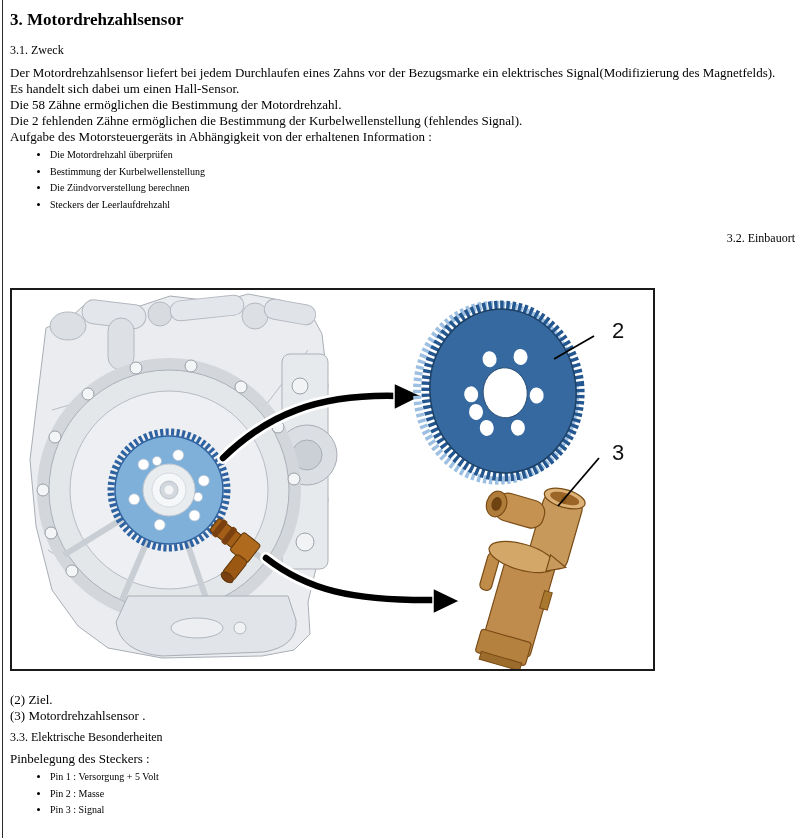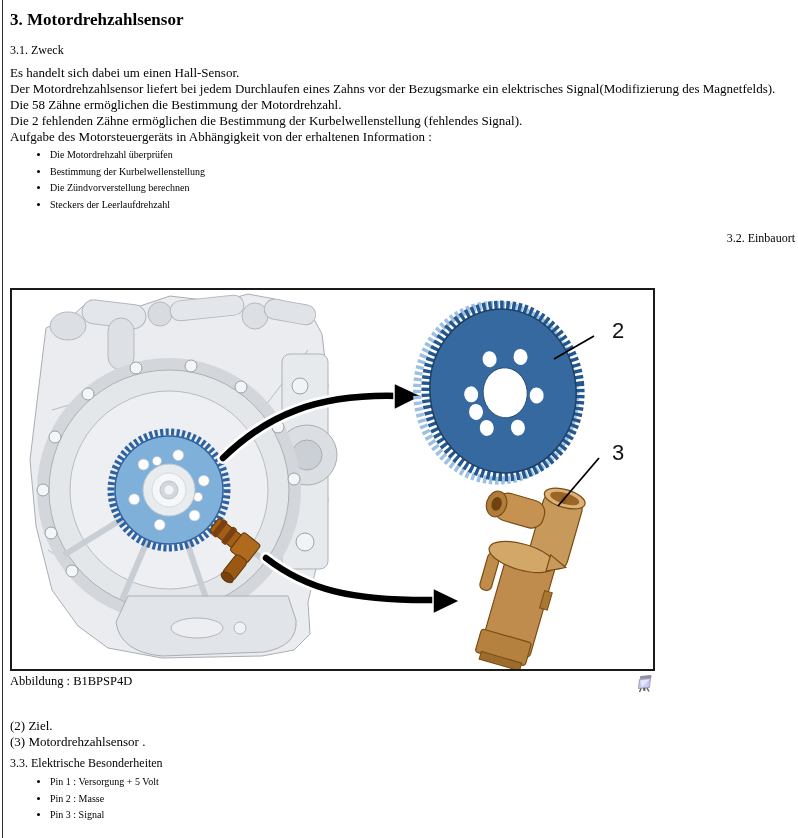--- a/index.html
+++ b/index.html
@@ -29,22 +29,22 @@
 
 <div class="left-rule"></div>
 
 <div class="content">
 
   <h2 class="doc-title">3. Motordrehzahlsensor</h2>
 
   <h3 class="sec" id="h-zweck">3.1. Zweck</h3>
 
   <div class="para">
+    <div class="bodyline">Der Motordrehzahlsensor liefert bei jedem Durchlaufen eines Zahns vor der Bezugsmarke ein elektrisches Signal(Modifizierung des Magnetfelds).</div>
     <div class="bodyline">Es handelt sich dabei um einen Hall-Sensor.</div>
-    <div class="bodyline">Der Motordrehzahlsensor liefert bei jedem Durchlaufen eines Zahns vor der Bezugsmarke ein elektrisches Signal(Modifizierung des Magnetfelds).</div>
     <div class="bodyline">Die 58 Zähne ermöglichen die Bestimmung der Motordrehzahl.</div>
     <div class="bodyline">Die 2 fehlenden Zähne ermöglichen die Bestimmung der Kurbelwellenstellung (fehlendes Signal).</div>
     <div class="bodyline">Aufgabe des Motorsteuergeräts in Abhängigkeit von der erhaltenen Information :</div>
   </div>
 
   <ul class="doclist">
     <li>Die Motordrehzahl überprüfen</li>
     <li>Bestimmung der Kurbelwellenstellung</li>
     <li>Die Zündvorverstellung berechnen</li>
     <li>Steckers der Leerlaufdrehzahl</li>
@@ -173,41 +173,29 @@
 
       <g>
         <line x1="582" y1="46" x2="542" y2="69" stroke="#000" stroke-width="1.8"></line>
         <text class="lbl" x="600" y="48">2</text>
         <line x1="587" y1="168" x2="546" y2="216" stroke="#000" stroke-width="1.8"></line>
         <text class="lbl" x="600" y="170">3</text>
       </g>
     </svg>
   </div>
 
-  <div class="caption-row">
-    <span class="caption">Abbildung : B1BPSP4D</span>
-    <span class="fig-icon">
-      <svg width="16" height="18" viewBox="0 0 16 18">
-        <rect x="3" y="0.5" width="11.5" height="3" rx="1" fill="#8f90a0" transform="rotate(-6 9 2)"></rect>
-        <polygon points="2.5,4.5 13.5,3.2 12.4,12.5 1.5,13.5" fill="#c9cbef" stroke="#8688b0" stroke-width="0.8"></polygon>
-        <polygon points="3.5,5.5 12.3,4.4 5,12.6" fill="#e6e7fa"></polygon>
-        <line x1="4" y1="13.5" x2="2.5" y2="17" stroke="#5a5a62" stroke-width="1.4"></line>
-        <line x1="10" y1="13" x2="12" y2="16.5" stroke="#5a5a62" stroke-width="1.4"></line>
-        <rect x="6.2" y="12.8" width="2.2" height="3" fill="#5a5a62"></rect>
-      </svg>
-    </span>
-  </div>
 
   <div class="legend">
     <div class="bodyline">(2) Ziel.</div>
     <div class="bodyline">(3) Motordrehzahlsensor .</div>
   </div>
 
   <h3 class="sec" id="h-elektrisch">3.3. Elektrische Besonderheiten</h3>
 
+  <div class="bodyline intro-line">Pinbelegung des Steckers :</div>
 
   <ul class="doclist">
     <li>Pin 1 : Versorgung + 5 Volt</li>
     <li>Pin 2 : Masse</li>
     <li>Pin 3 : Signal</li>
   </ul>
 
 </div>
 
 </body></html>

